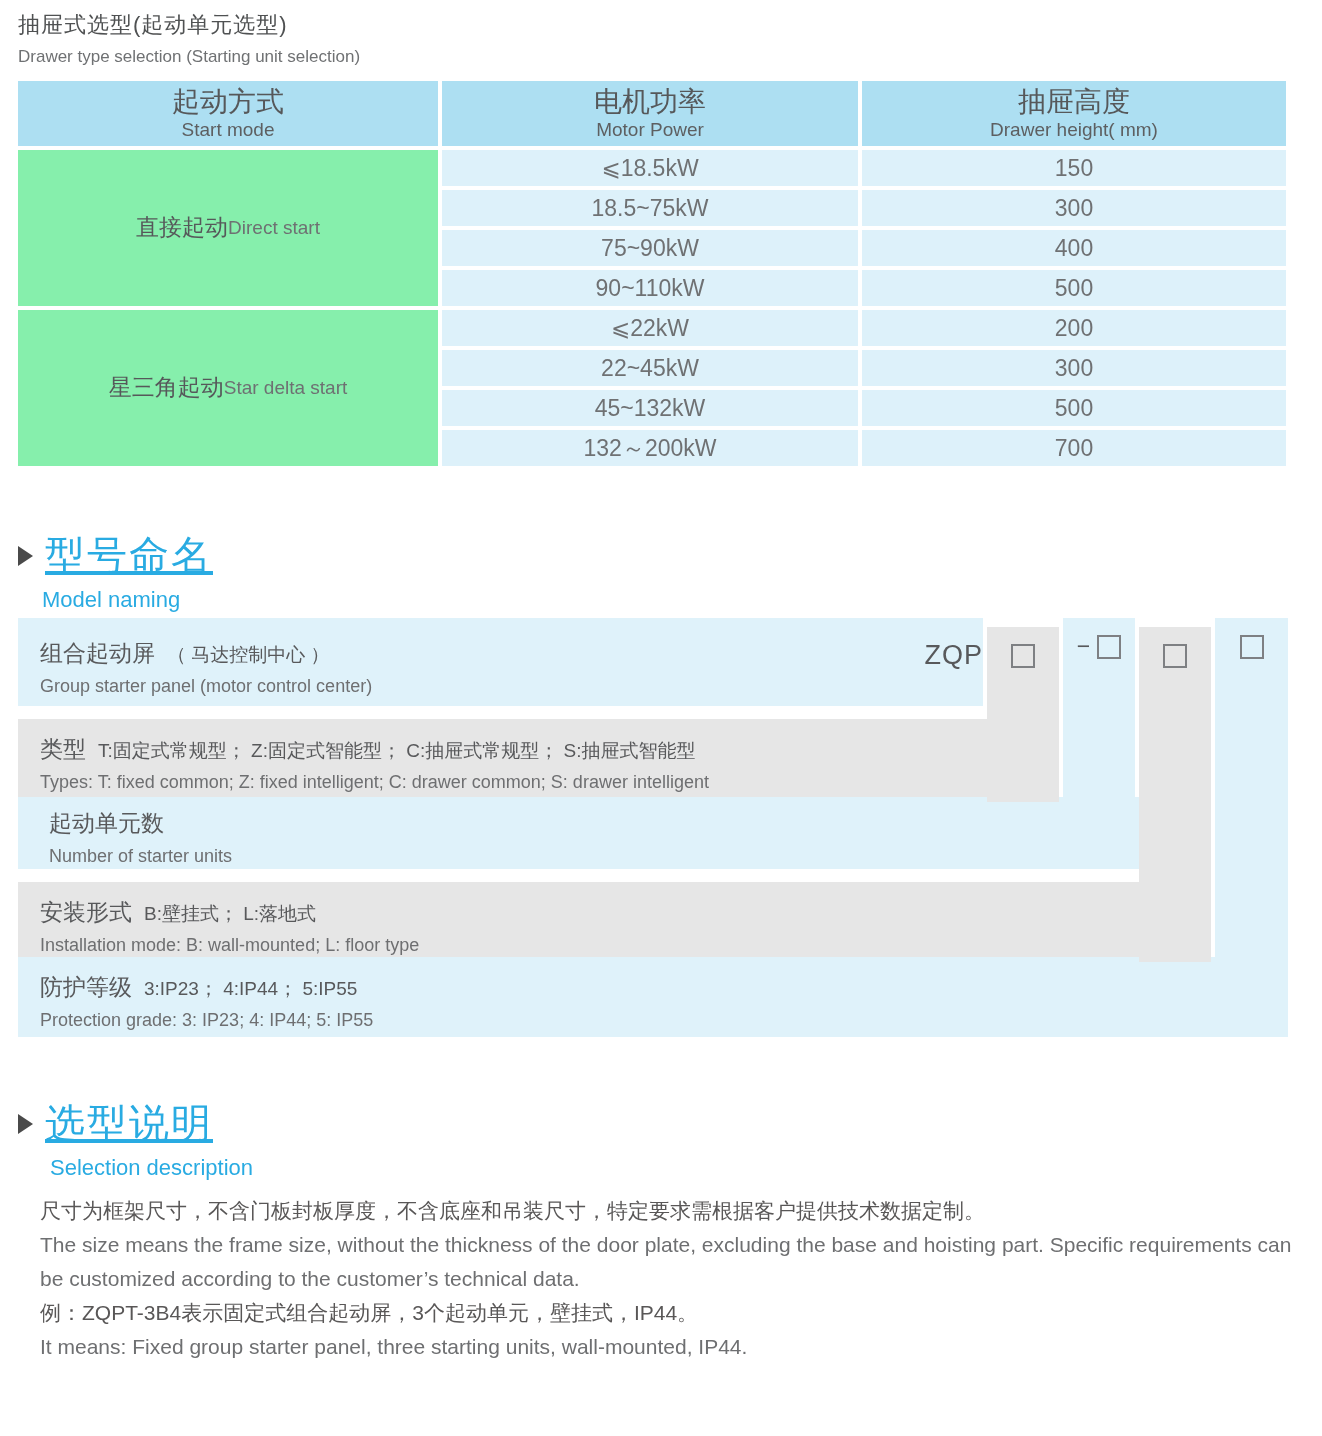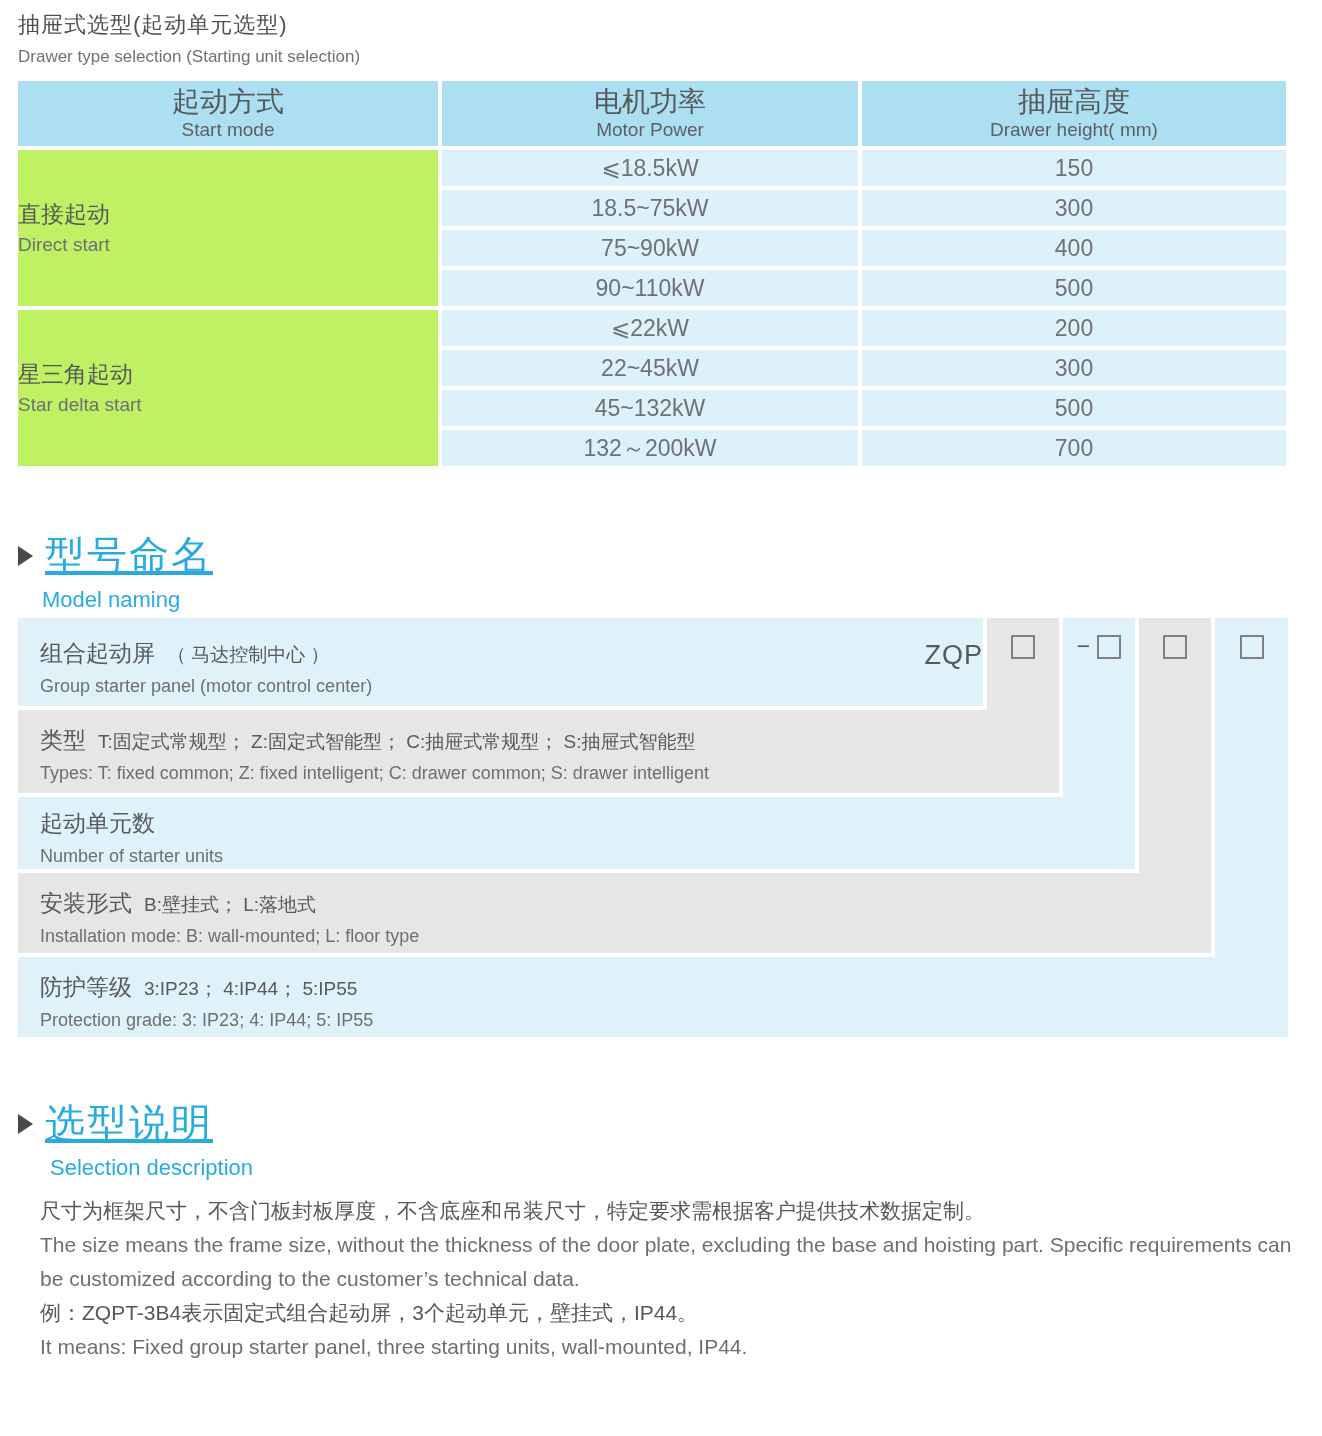--- a/index.html
+++ b/index.html
@@ -26,45 +26,45 @@
     height:65px;background:#addff2;display:flex;flex-direction:column;
     align-items:center;justify-content:center;line-height:1.2;
   }
   .th .zh{font-size:28px;color:#56585a;}
   .th .en{font-size:19px;color:#5d5f61;}
   .td{
     height:36px;background:#ddf1fa;display:flex;align-items:center;justify-content:center;
     font-size:23px;color:#6f7173;
   }
   .td-merge{
-    height:156px;background:#bef264;display:flex;flex-direction:column;
-    justify-content:center;line-height:1.45;
+    height:156px;background:#86efac;display:flex;flex-direction:row;
+    align-items:center;justify-content:center;line-height:1.45;
   }
   .td-merge .zh{font-size:23px;color:#56585a;}
   .td-merge .en{font-size:19px;color:#6e7072;}
 
   
   .sec-heading{position:absolute;left:18px;}
   .sec-heading .row1{display:flex;align-items:center;gap:12px;}
   .tri{width:0;height:0;border-left:15px solid #4a4a4a;border-top:10px solid transparent;border-bottom:10px solid transparent;}
   .sec-zh{font-size:40px;color:#29abe2;letter-spacing:2px;text-decoration:underline;}
   .sec-en{font-size:22px;color:#29abe2;margin-top:4px;}
   .h-model{top:528px;}
   .h-model .sec-en{margin-left:24px;}
   .h-select{top:1096px;}
   .h-select .sec-en{margin-left:32px;}
 
   
   .mn-diagram{position:absolute;left:18px;top:618px;width:1270px;height:419px;}
   .mn-row{position:absolute;left:0;}
   .bg-blue{background:#dff2fa;}
-  .bg-gray{background:#e6e6e6;}
+  .bg-gray{background:#e6e6e6;margin-top:9px;}
   .r1{top:0;height:88px;width:965px;}
   .r2{top:92px;height:83px;width:1041px;}
-  .r3{top:179px;height:72px;width:1117px;}
+  .r3{top:179px;height:72px;width:1117px;padding-left:9px;}
   .r4{top:255px;height:80px;width:1193px;}
   .r5{top:339px;height:80px;width:1270px;}
   .mn-zh{padding:15px 0 0 22px;color:#58595b;white-space:nowrap;}
   .r1 .mn-zh{padding-top:20px;}
   .r3 .mn-zh{padding-top:11px;}
   .mn-label{font-size:23px;}
   .mn-detail{font-size:19px;margin-left:12px;}
   .mn-en{padding:7px 0 0 22px;font-size:18px;color:#6e6f71;white-space:nowrap;}
   .stripe{position:absolute;top:0;display:flex;justify-content:center;align-items:flex-start;padding-top:17px;box-sizing:border-box;}
   .s1{left:969px;width:72px;height:175px;}

